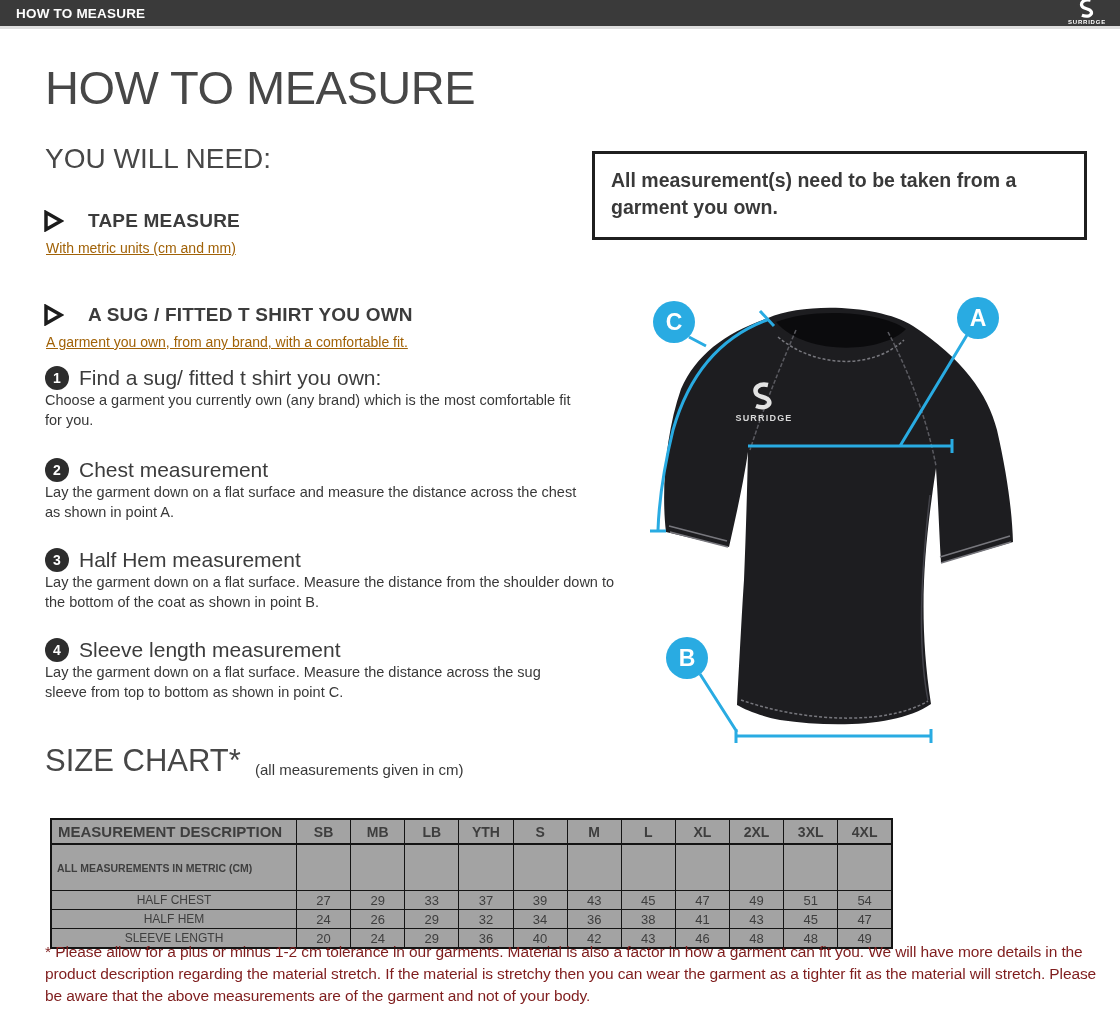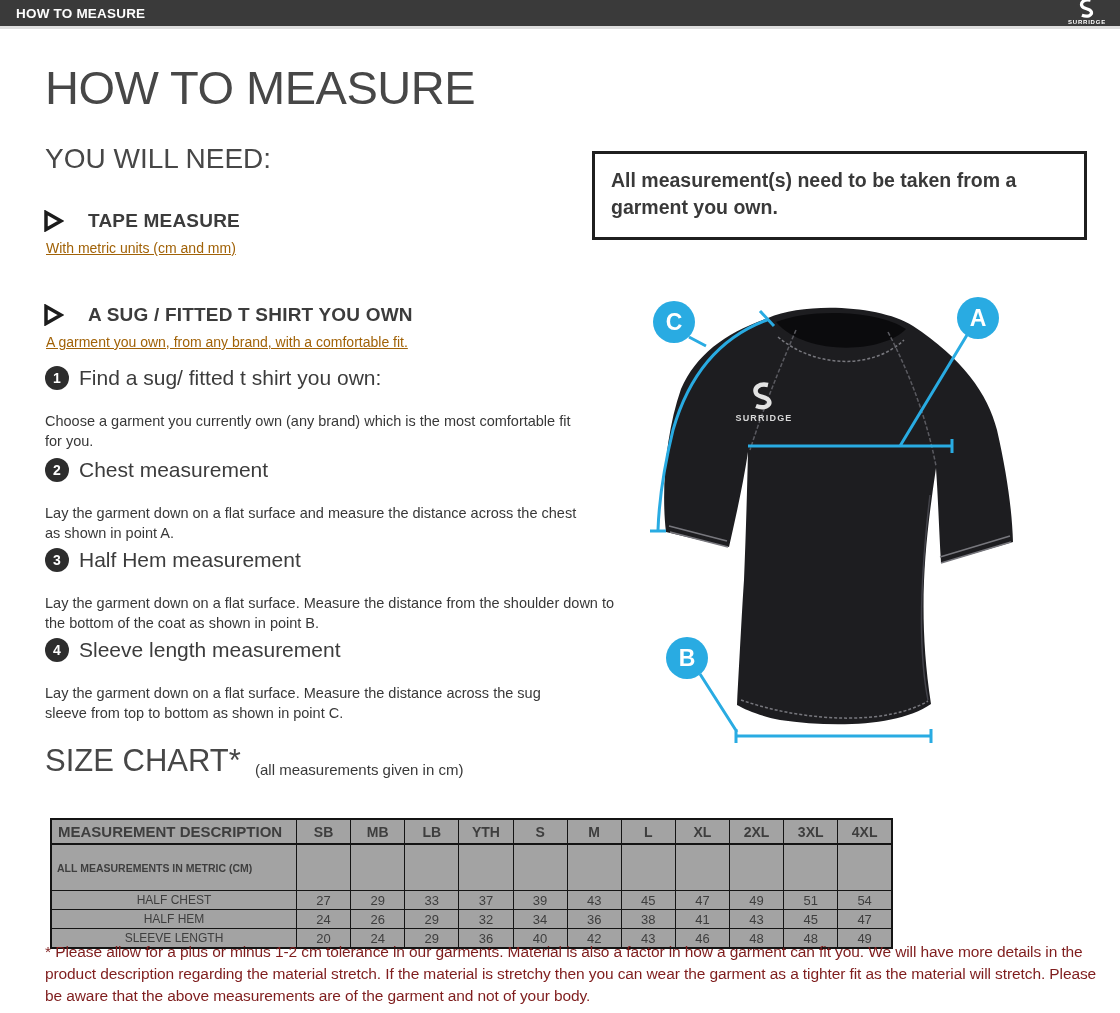--- a/index.html
+++ b/index.html
@@ -31,21 +31,21 @@
   .need-desc{font-size:14px;color:#a16207;margin:4px 0 0 3px;text-decoration:underline;}
   
   .step{position:absolute;left:45px;width:535px;}
   .step.wide{width:588px;}
   .step-head{display:flex;align-items:center;gap:10px;}
   .badge{
     width:24px;height:24px;border-radius:50%;background:#2d2d2d;flex:0 0 24px;
     color:#fff;font-size:14px;font-weight:bold;display:flex;align-items:center;justify-content:center;
   }
   .step-title{font-size:21px;color:#3c3c3c;}
-  .step-desc{font-size:14.5px;line-height:1.38;color:#383838;margin-top:21px;font-weight:500;}
+  .step-desc{font-size:14.5px;line-height:1.38;color:#383838;margin-top:0;font-weight:500;}
   
   .notice-box{
     position:absolute;left:592px;top:151px;width:495px;box-sizing:border-box;
     border:3px solid #1f1f1f;padding:13px 16px 15px 16px;background:#fff;
   }
   .notice-text{margin:0;font-size:19.5px;font-weight:bold;line-height:1.4;color:#393939;}
   
   .diagram{position:absolute;left:600px;top:280px;}
   svg text{font-family:"Liberation Sans", sans-serif;}
   

